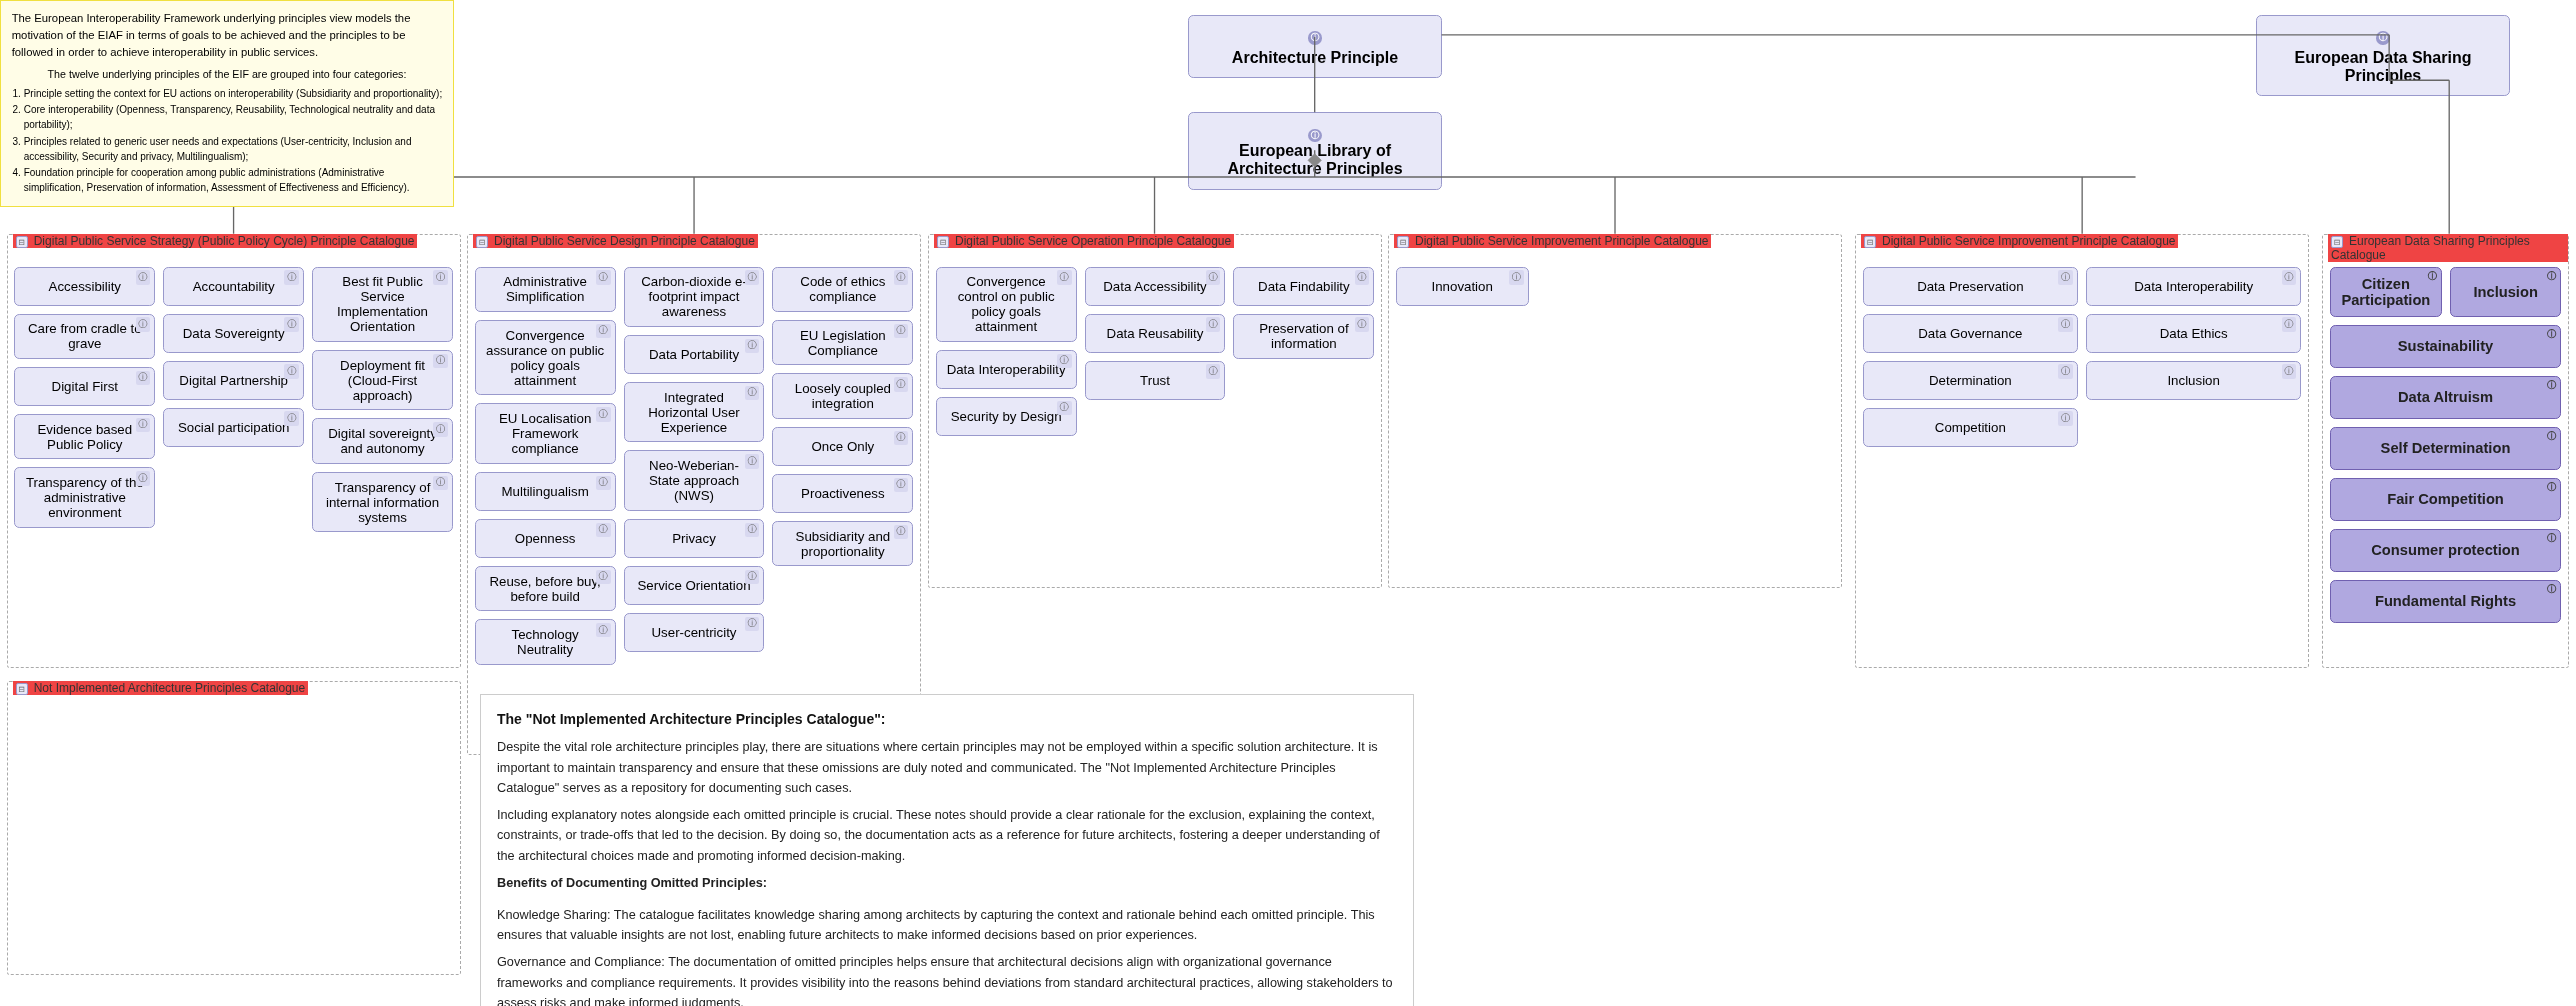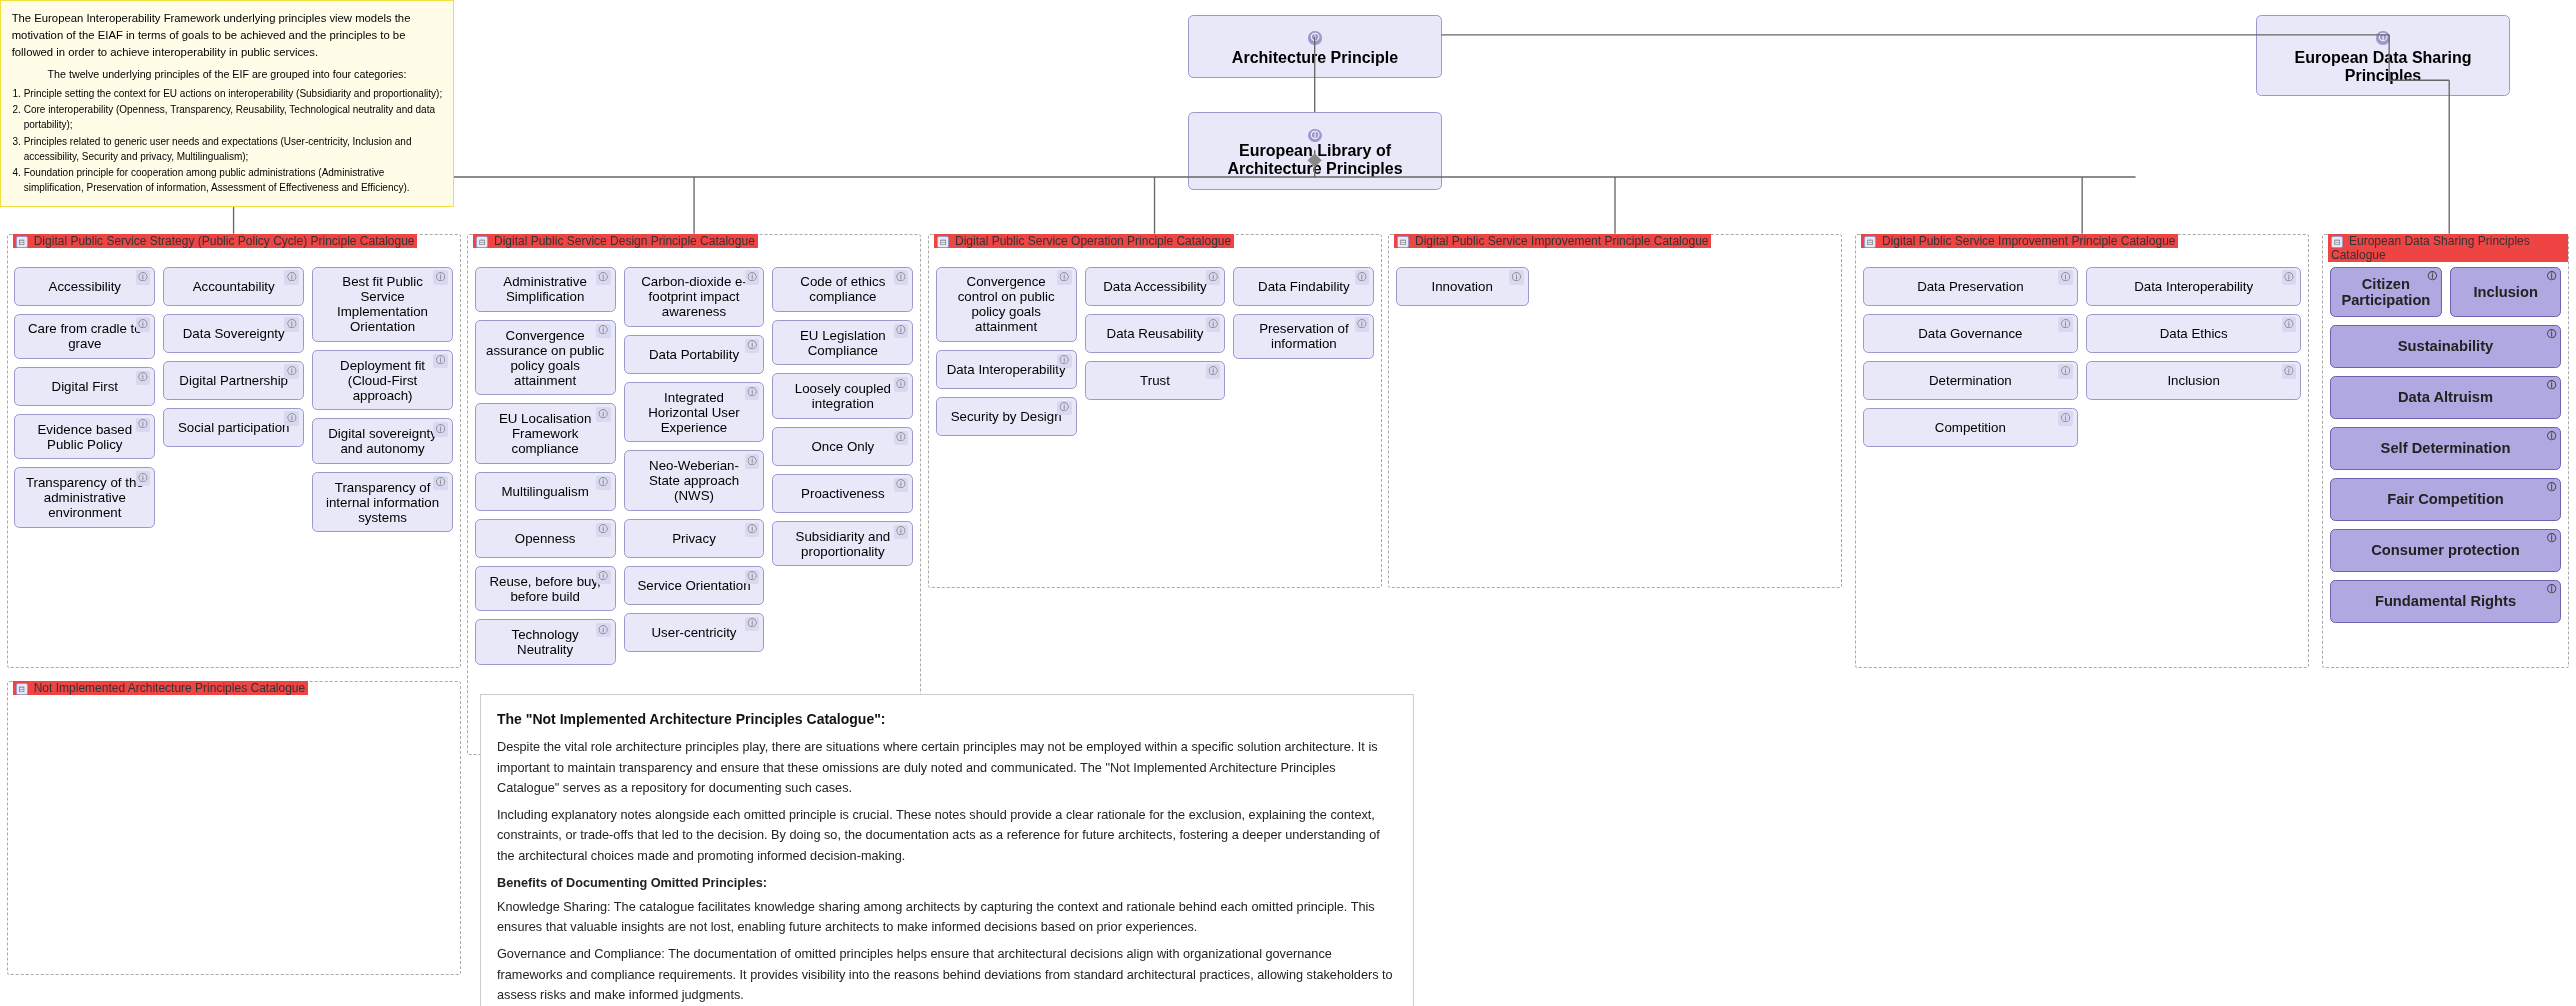--- a/index.html
+++ b/index.html
@@ -240,21 +240,21 @@
       font-size: 14px;
       font-weight: bold;
       margin-bottom: 6.7px;
       color: #111;
     }
     .bottom-text-panel p {
       margin-bottom: 6.7px;
     }
     .bottom-text-panel .benefits-title {
       font-weight: bold;
-      margin-bottom: 4px;
+      margin-bottom: 12px;
     }
 
     
     .info-icon {
       display: inline-block;
       width: 13.3px;
       height: 13.3px;
       background: #9999cc;
       border-radius: 50%;
       text-align: center;

